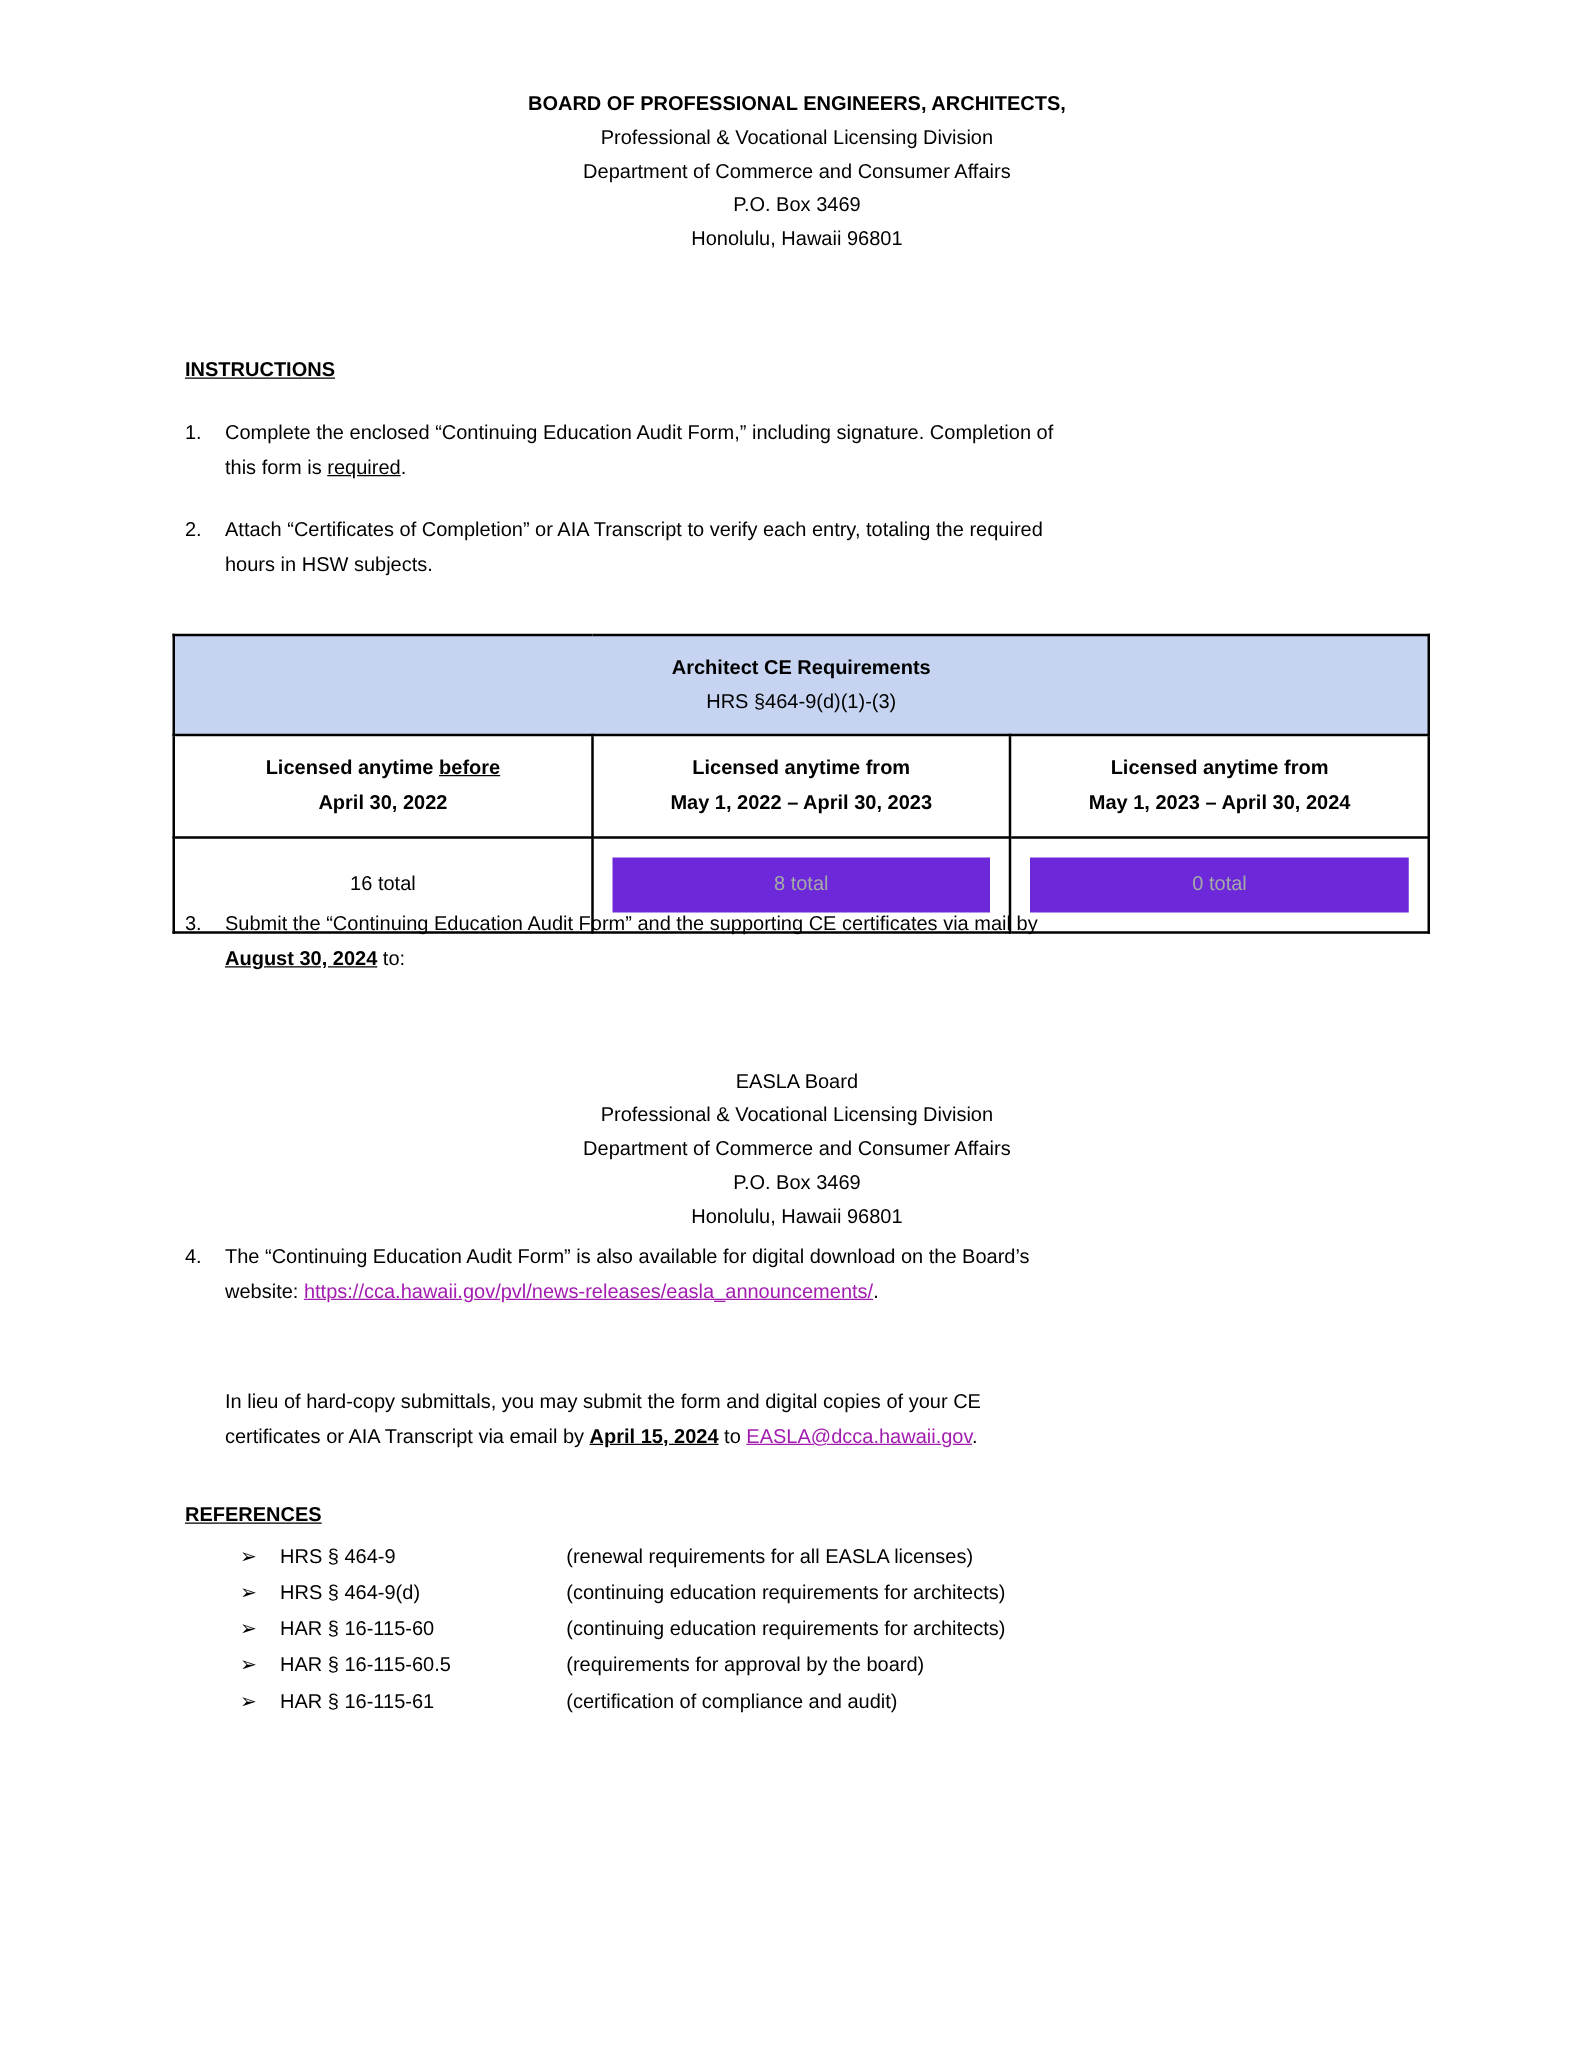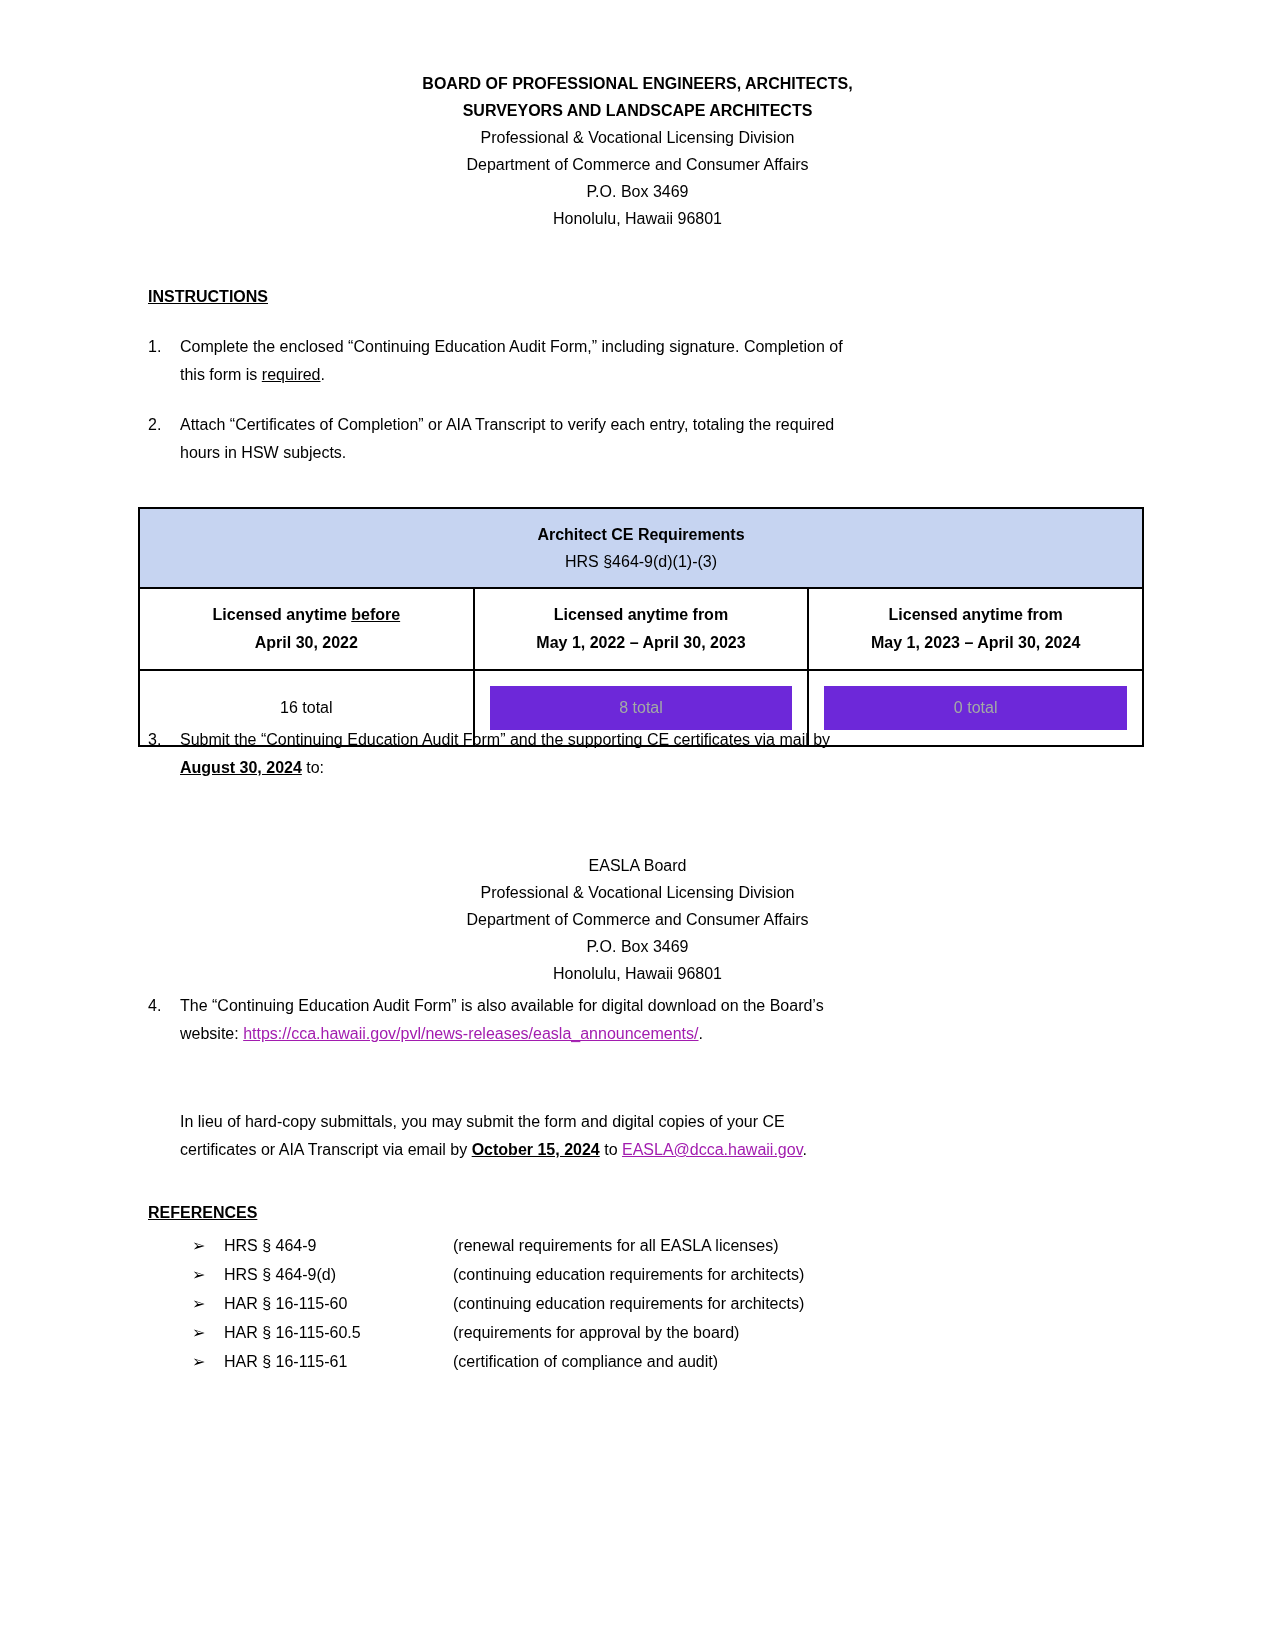--- a/index.html
+++ b/index.html
@@ -61,21 +61,20 @@
   .ref-term   { position:absolute; left:224px; white-space:nowrap; }
   .ref-desc   { position:absolute; left:453px; white-space:nowrap; }
 </style>
 </head>
 <body>
 
 <div class="page">
 
   <div class="abs letterhead">
     <div class="lh-bold">BOARD OF PROFESSIONAL ENGINEERS, ARCHITECTS,</div>
-    <div class="lh-bold">SURVEYORS AND LANDSCAPE ARCHITECTS</div>
     <div>Professional &amp; Vocational Licensing Division</div>
     <div>Department of Commerce and Consumer Affairs</div>
     <div>P.O. Box 3469</div>
     <div>Honolulu, Hawaii 96801</div>
   </div>
 
   <div class="abs sec-heading" style="top:283px;">INSTRUCTIONS</div>
 
   <div class="abs num-item" style="top:333px;">
     <span class="inum">1.</span>
@@ -148,21 +147,21 @@
   <div class="abs num-item" style="top:992px;">
     <span class="inum">4.</span>
     <div class="itext">
       <div class="iline">The “Continuing Education Audit Form” is also available for digital download on the Board’s</div>
       <div class="iline"><span>website: </span><a class="doc-link">https://cca.hawaii.gov/pvl/news-releases/easla_announcements/</a><span>.</span></div>
     </div>
   </div>
 
   <div class="abs plain-para" style="top:1108px;">
     <div class="iline">In lieu of hard-copy submittals, you may submit the form and digital copies of your CE</div>
-    <div class="iline"><span>certificates or AIA Transcript via email by </span><span class="boldu">October 15, 2024</span><span> to </span><a class="doc-link">EASLA@dcca.hawaii.gov</a><span>.</span></div>
+    <div class="iline"><span>certificates or AIA Transcript via email by </span><span class="boldu">April 15, 2024</span><span> to </span><a class="doc-link">EASLA@dcca.hawaii.gov</a><span>.</span></div>
   </div>
 
   <div class="abs sec-heading" style="top:1199px;">REFERENCES</div>
 
   <div class="abs ref-list">
     <div class="ref-row">
       <span class="ref-bullet">➢</span>
       <span class="ref-term">HRS § 464-9</span>
       <span class="ref-desc">(renewal requirements for all EASLA licenses)</span>
     </div>

